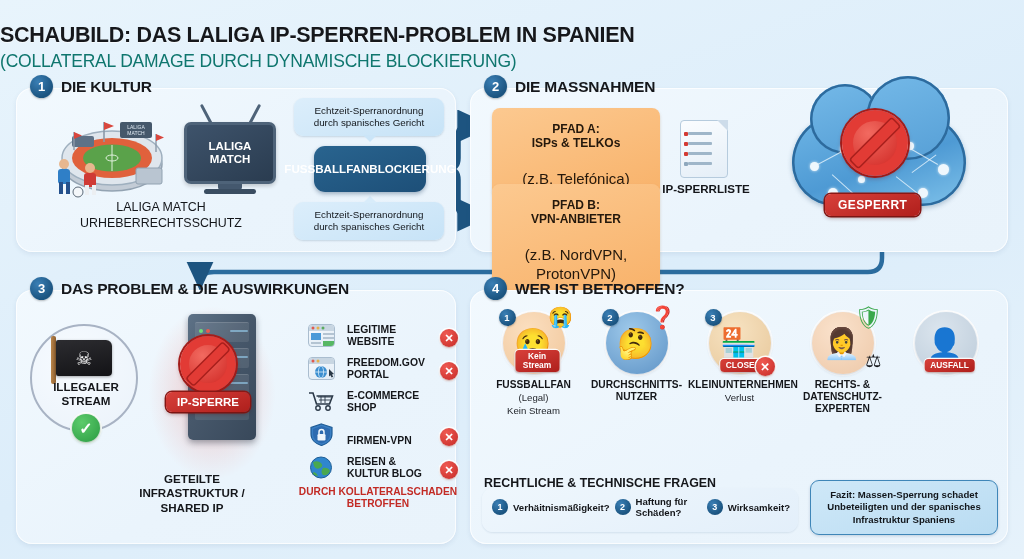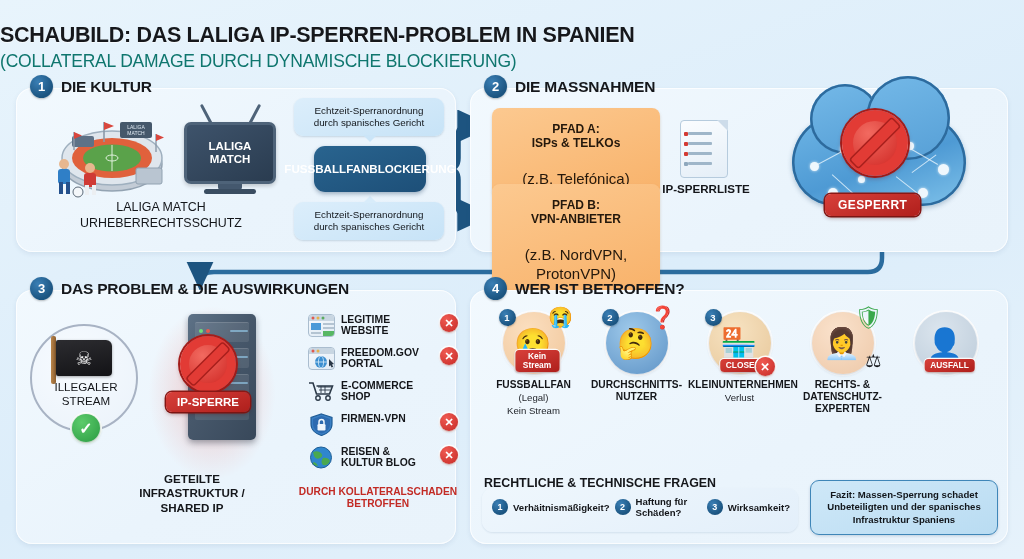--- a/index.html
+++ b/index.html
@@ -170,21 +170,21 @@
   .pirate-flag {
     position: absolute; left: 24px; top: 14px; width: 56px; height: 36px;
     background: linear-gradient(170deg,#2c2c30,#131316); border-radius: 2px 6px 4px 2px;
     display: flex; align-items: center; justify-content: center;
     box-shadow: 0 1px 3px rgba(0,0,0,.35);
   }
   .pole { position: absolute; left: 19px; top: 10px; width: 5px; height: 48px; background: linear-gradient(90deg,#b9854a,#8d5f30); border-radius: 2px;}
   .skull { color: #fff; font-size: 19px; line-height: 1; }
   .flag-label {
     position: absolute; left: 0; top: 54px; width: 108px; text-align: center;
-    font-size: 11.6px; font-weight: normal; line-height: 1.2; color: #14161a;
+    font-size: 11.6px; font-weight: bold; line-height: 1.2; color: #14161a;
   }
   .check-badge {
     position: absolute; left: 40px; top: 88px; width: 28px; height: 28px; border-radius: 50%;
     background: radial-gradient(circle at 35% 30%, #5ccb6b, #2b9b42);
     color: #fff; font-size: 16px; font-weight: bold;
     display: flex; align-items: center; justify-content: center;
     box-shadow: 0 1px 3px rgba(20,90,35,.45), 0 0 0 2px #fff;
   }
 
   .server-glow {
@@ -204,21 +204,21 @@
     background: linear-gradient(160deg,#d8403a,#ae1f1c); color: #fff;
     font-size: 11.5px; font-weight: bold; padding: 4px 11px; border-radius: 6px;
     box-shadow: 0 2px 4px rgba(80,10,10,.4), 0 0 0 1.4px #8d1a17;
   }
   .server-caption {
     position: absolute; left: 96px; top: 182px; width: 160px; text-align: center;
     font-size: 11.6px; font-weight: bold; line-height: 1.25; color: #14161a;
   }
 
   .affected-list { position: absolute; left: 292px; top: 24px; width: 150px; }
-  .aff-row { position: relative; height: 33px; display: flex; align-items: flex-start; gap: 6px; }
+  .aff-row { position: relative; height: 33px; display: flex; align-items: flex-end; gap: 12px; }
   .aff-icon {
     width: 27px; height: 23px; flex: 0 0 auto; border-radius: 4px;
     background: linear-gradient(160deg,#f8fbfe,#dfeaf4); border: 1.2px solid #aabdcf;
     position: relative; overflow: hidden;
   }
   .aff-label { font-size: 10.4px; font-weight: bold; line-height: 1.1; color: #14161a; flex: 1 1 auto;}
   .x-badge {
     width: 18px; height: 18px; flex: 0 0 auto; border-radius: 50%;
     background: radial-gradient(circle at 34% 28%, #ef5a52, #c62a26);
     color: #fff; font-size: 11px; font-weight: bold; line-height: 1;

